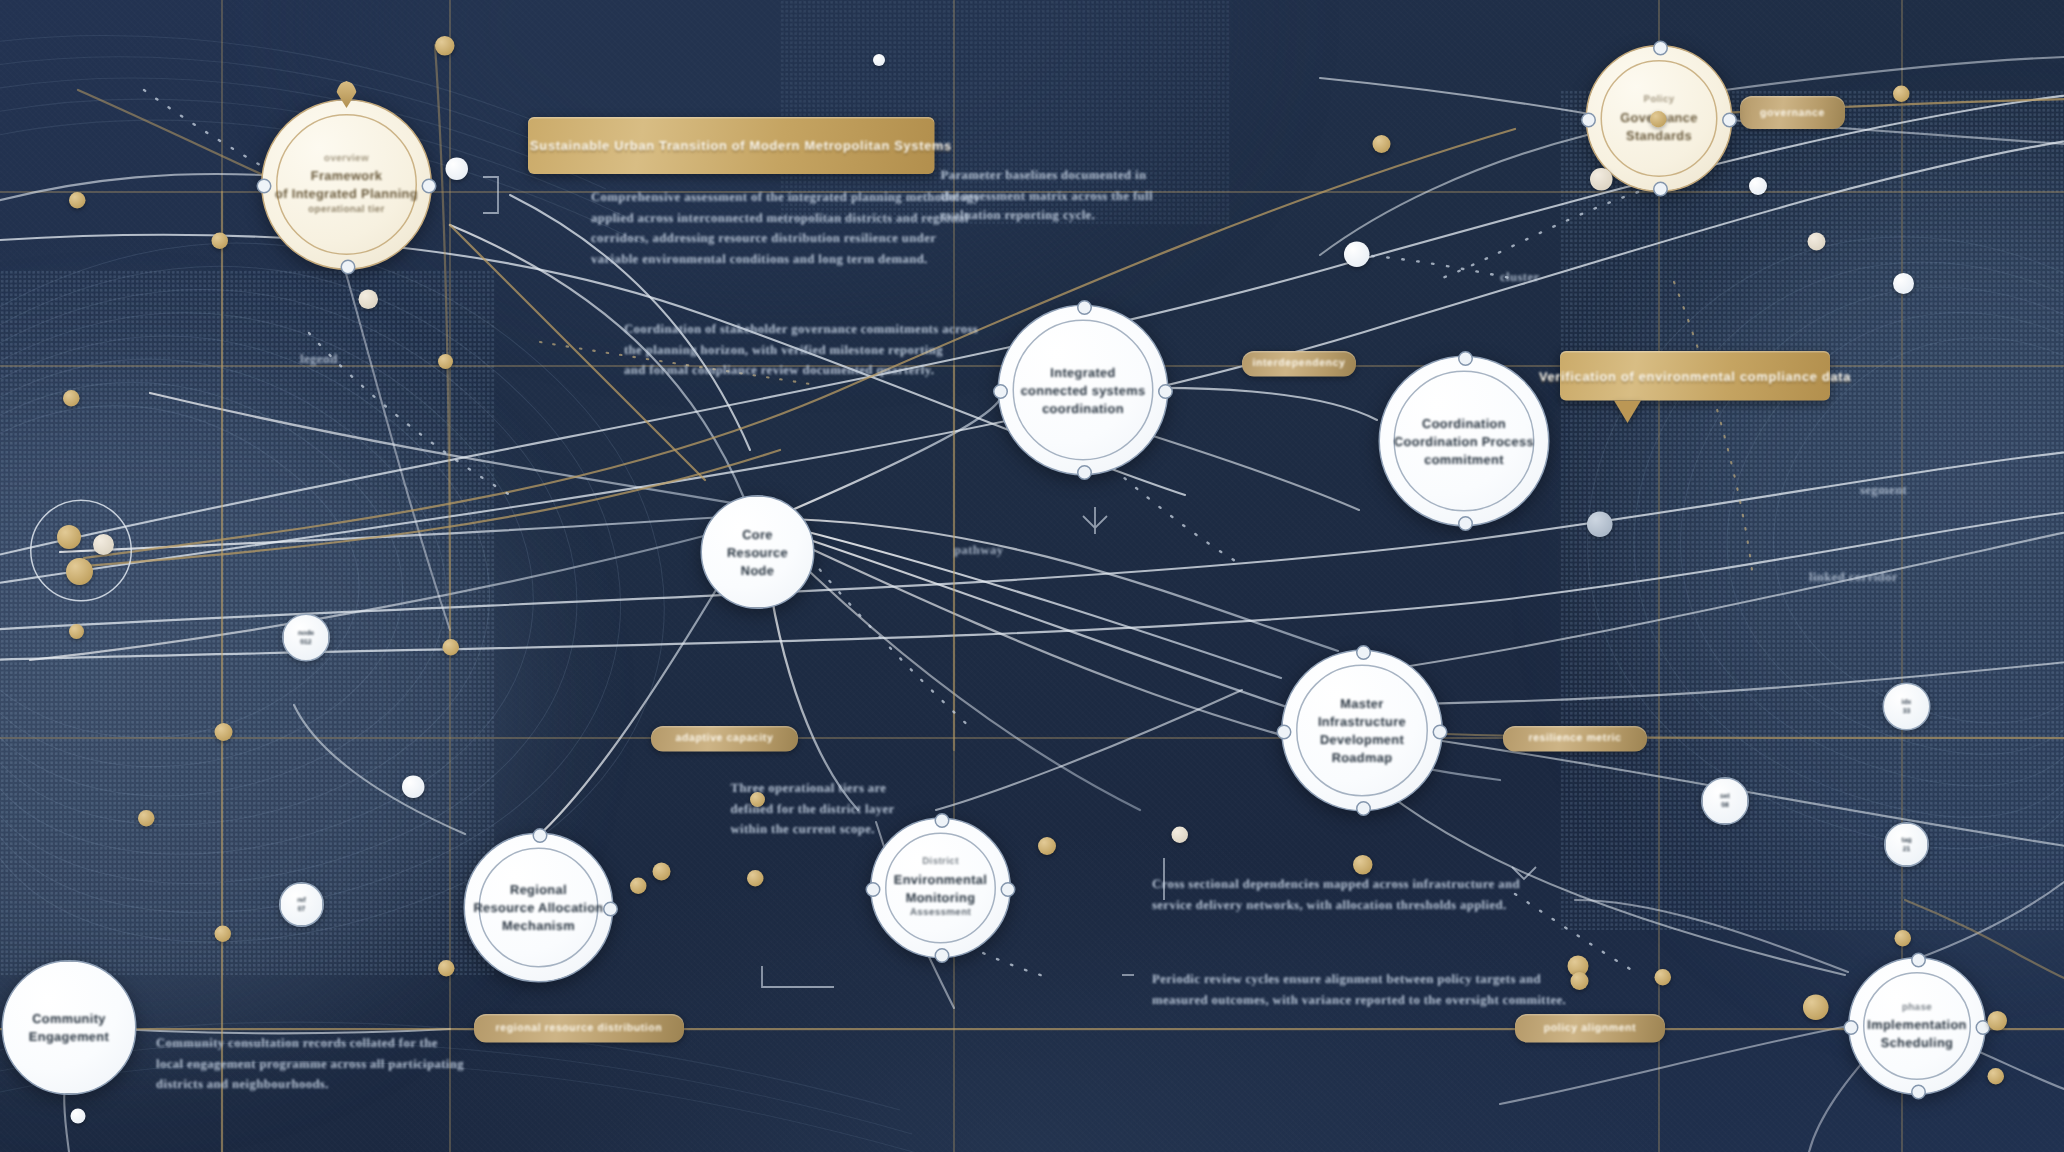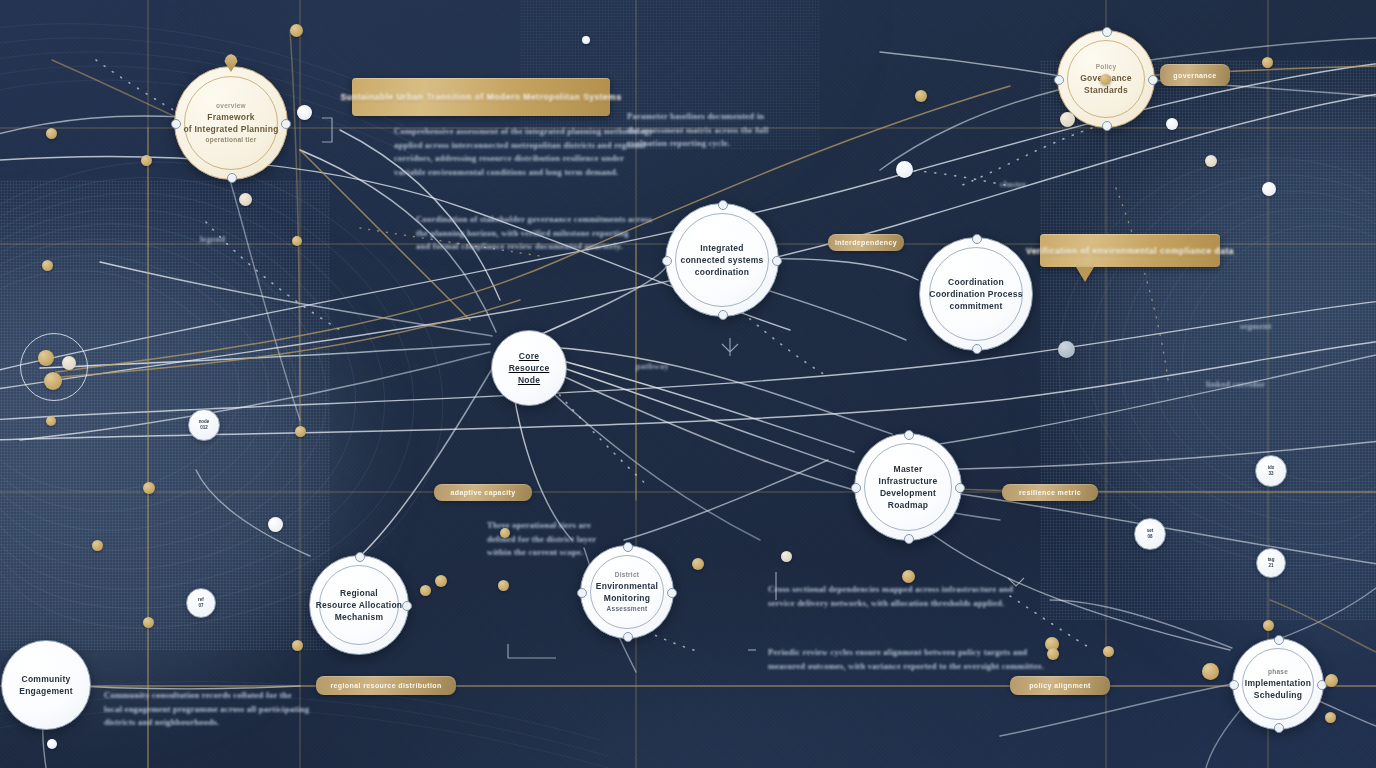--- a/index.html
+++ b/index.html
@@ -295,21 +295,21 @@
     <g stroke="#cfd9e5" stroke-width="1.2" fill="none" stroke-opacity=".65">
       <path d="M322,118 L332,118 L332,142 L322,142"></path>
       <path d="M508,644 L508,658 L556,658"></path>
       <path d="M776,572 L776,600"></path>
       <path d="M748,650 L756,650"></path>
       <path d="M1008,578 L1016,586 L1024,578"></path>
       <path d="M722,344 L730,352 L738,344 M730,338 L730,356"></path>
     </g>
   </svg>
 
-  <div class="gold-banner" style="left:352px;top:78px;width:258px;height:38px;">
+  <div class="gold-banner" style="left:352px;top:78px;width:258px;height:38px;padding-left:13px;">
     <span class="gtxt">Sustainable Urban Transition of Modern Metropolitan Systems</span>
   </div>
 
   <div class="gold-callout" style="left:1040px;top:234px;width:180px;height:33px;">
     <div class="gold-banner" style="left:0;top:0;width:180px;height:33px;">
       <span class="gtxt">Verification of environmental compliance data</span>
     </div>
     <div class="tail"></div>
   </div>
 
@@ -348,21 +348,21 @@
     <div class="ring"></div>
     <span class="nlabel">Integrated</span>
     <span class="nlabel">connected systems</span>
     <span class="nlabel">coordination</span>
     <span class="port n"></span>
     <span class="port s"></span>
     <span class="port w"></span>
     <span class="port e"></span>
   </div>
 
-  <div class="node white" style="left:491px;top:330px;width:74px;height:74px;text-decoration:underline;">
+  <div class="node white" style="left:467px;top:330px;width:74px;height:74px;">
     <span class="nlabel">Core</span>
     <span class="nlabel">Resource</span>
     <span class="nlabel">Node</span>
   </div>
 
   <div class="node white" style="left:919px;top:237px;width:112px;height:112px;">
     <div class="ring"></div>
     <span class="nlabel">Coordination</span>
     <span class="nlabel">Coordination Process</span>
     <span class="nlabel">commitment</span>

